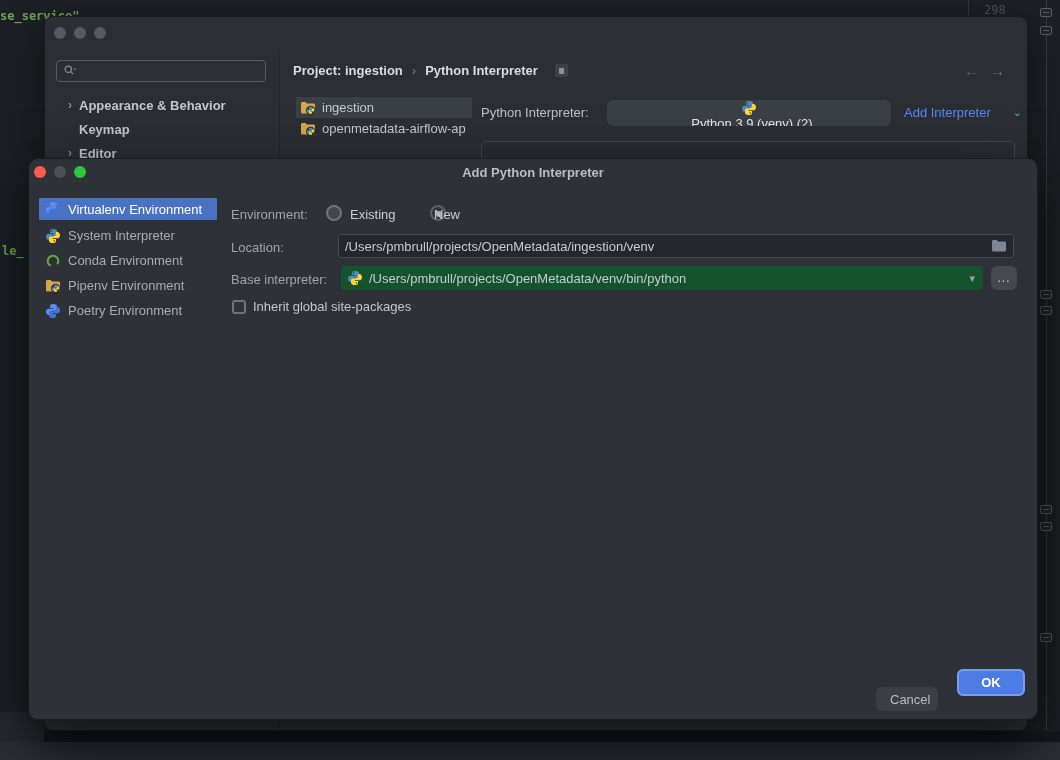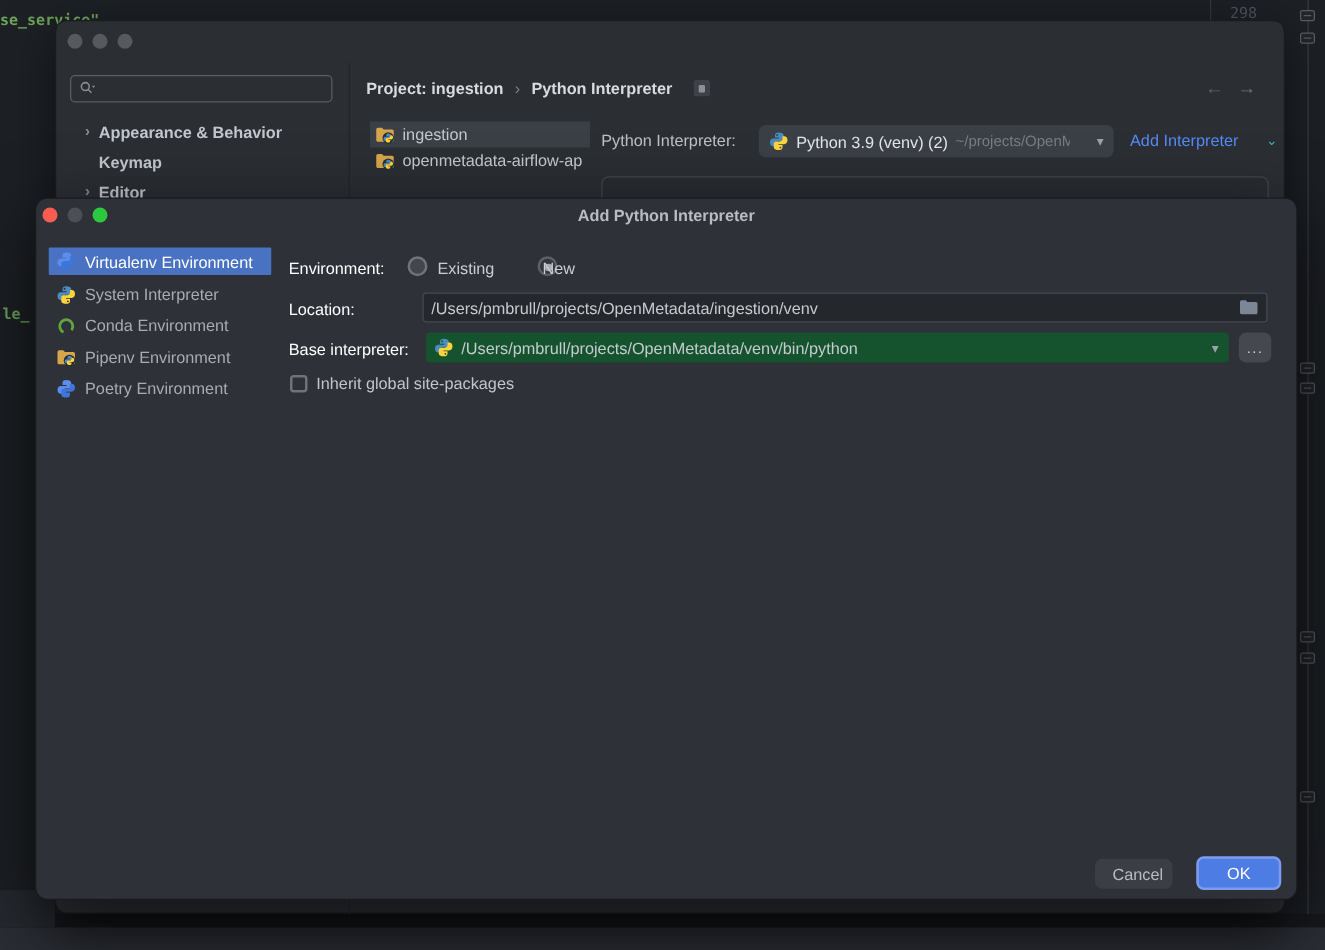--- a/index.html
+++ b/index.html
@@ -70,21 +70,21 @@
   .share-icon::after { content:""; width:5px; height:6px; background:#8b9098; border-radius:1px; }
   .nav-arrow { font-size:15px; color:#5f646b; }
   .project-list { left:251px; top:80px; width:176px; height:44px; overflow:hidden; }
   .proj-row { display:flex; align-items:center; height:21px; padding-left:4px;
     color:#c4c9cf; white-space:nowrap; width:400px; }
   .proj-row.selected { background:#3b4046; }
   .proj-row .icn { margin-right:6px; flex:0 0 auto; }
   .interp-label { left:436px; top:88px; color:#bdc1c7; }
   .interp-select {
     left:562px; top:83px; width:284px; height:26px; background:#3b3f46; border-radius:6px;
-    display:flex; align-items:center; padding:0 8px; overflow:hidden;
+    display:flex; align-items:center; padding:0 8px; overflow:hidden;flex-direction:column;
   }
   .interp-select .val { color:#e3e5e9; margin-left:6px; white-space:nowrap; }
   .interp-select .path { color:#787d85; font-size:12px; margin-left:6px; white-space:nowrap;
     overflow:hidden; max-width:92px; }
   .interp-select .arrow { margin-left:auto; color:#9da2a8; font-size:11px; flex:0 0 auto; }
   .add-link { left:859px; top:88px; display:flex; align-items:center; gap:22px;
     color:#548af7; font-size:13px; }
   .add-link .chev { color:#3fbdb4; font-size:11px; }
   .package-panel {
     left:436px; top:124px; width:534px; height:40px;
@@ -98,21 +98,21 @@
     box-shadow:0 18px 60px rgba(0,0,0,.6);
   }
   .dlg-title { left:0; right:0; top:6px; text-align:center; font-weight:bold;
     font-size:13px; color:#b9bdc3; }
   .sidebar { left:10px; top:39px; width:178px; }
   .side-item { display:flex; align-items:center; height:25px; padding:0 6px;
     color:#a8acb2; font-size:13px; white-space:nowrap;text-align:center; }
   .side-item .icn { margin-right:7px; flex:0 0 auto; }
   .side-item.selected { background:#4a72c2; color:#ffffff; border-radius:1px; height:22px;
     margin-bottom:3px; }
-  .form-label { color:#ffffff;text-align:center; }
+  .form-label { color:#a3a3a3;text-align:center; }
   .radio { width:16px; height:16px; border-radius:50%; background:#43474d;
     border:2px solid #70747a; display:inline-block; position:relative; }
   .radio.selected { border-color:#5d6167; background:#33373d; }
   .radio.selected::after { content:""; position:absolute; left:4px; top:4px;
     width:6px; height:6px; border-radius:50%; background:#a9adb3; }
   .radio-label { color:#c9cdd3; }
   .text-field {
     left:309px; top:75px; width:676px; height:24px;
     background:#24272c; border:1px solid #46494f; border-radius:3px;
     display:flex; align-items:center; padding:0 6px; color:#c6cad1;
@@ -131,22 +131,22 @@
     font-family:"Liberation Sans", sans-serif;
   }
   .checkbox { left:203px; top:141px; width:14px; height:14px;
     border:2px solid #6f7378; border-radius:3px; background:transparent; }
   .check-label { left:224px; top:140px; color:#c2c6cc; }
   .btn {
     height:24px; border:none; border-radius:6px; font-size:13px;
     font-family:"Liberation Sans", sans-serif; padding:0 14px;
   }
   .btn-cancel { left:847px; top:528px; width:62px; background:#3b3f45; color:#b9bdc3; }
-  .btn-ok { left:928px; top:526px; width:68px; height:27px; background:#4d7ce4;
-    border:2px solid #7d9cef; color:#ffffff; font-weight:normal; }
+  .btn-ok { left:928px; top:510px; width:68px; height:27px; background:#4d7ce4;
+    border:2px solid #7d9cef; color:#ffffff; font-weight:bold; }
 
   svg.icn16 { width:16px; height:16px; display:block; }
   svg.icn14 { width:14px; height:14px; display:block; }
 </style>
 </head>
 <body>
 
 <svg width="0" height="0" style="position:absolute">
   <defs>
     <symbol id="pylogo" viewBox="0 0 16 16">

